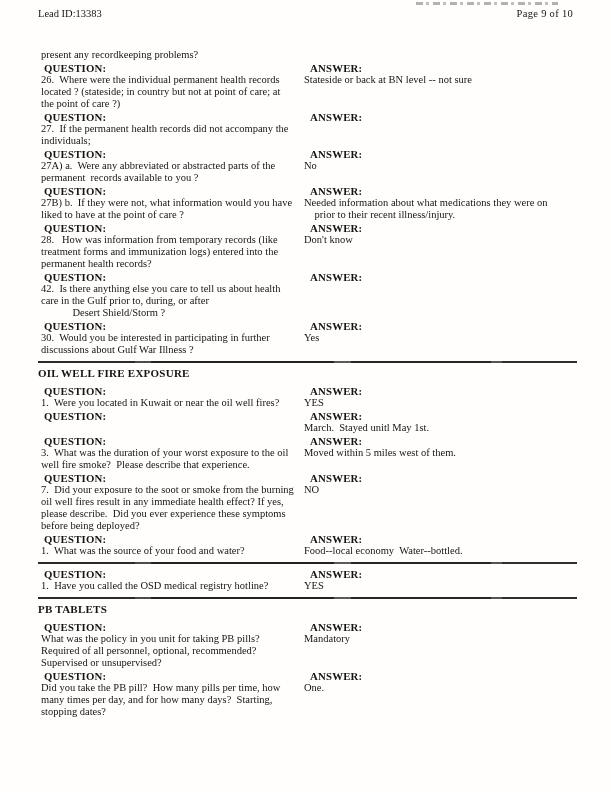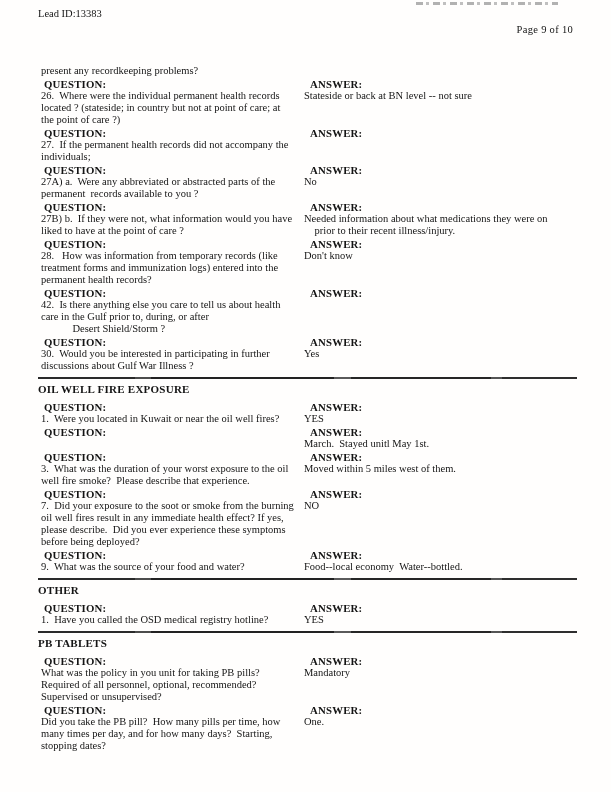--- a/index.html
+++ b/index.html
@@ -29,21 +29,21 @@
     opacity: 0.75;
   }
   .hdr {
     display: flex;
     justify-content: space-between;
     align-items: flex-start;
     padding: 8px 38px 0 38px;
     font-size: 10.5px;
   }
   .page-label {
-    margin-top: 16px;
+    margin-top: 0;
     letter-spacing: 0.3px;
   }
   .content {
     margin: 30px 34px 0 38px;
   }
   .intro-line {
     font-size: 10.5px;
     line-height: 12px;
     padding-left: 3px;
     white-space: pre-wrap;
@@ -213,32 +213,31 @@
           <div class="q-text">7.  Did your exposure to the soot or smoke from the burning oil well fires result in any immediate health effect? If yes, please describe.  Did you ever experience these symptoms before being deployed?</div>
         </div>
         <div>
           <div class="a-label">ANSWER:</div>
           <div class="a-text">NO</div>
         </div>
       </div>
       <div class="qa-row">
         <div>
           <div class="q-label">QUESTION:</div>
-          <div class="q-text">9.  What was the source of your food and water?</div>
+          <div class="q-text">1.  What was the source of your food and water?</div>
         </div>
         <div>
           <div class="a-label">ANSWER:</div>
           <div class="a-text">Food--local economy  Water--bottled.</div>
         </div>
       </div>
     </div>
 
     <div>
       <div class="divider"></div>
-      <div class="section-title">OTHER</div>
       <div class="qa-row">
         <div>
           <div class="q-label">QUESTION:</div>
           <div class="q-text">1.  Have you called the OSD medical registry hotline?</div>
         </div>
         <div>
           <div class="a-label">ANSWER:</div>
           <div class="a-text">YES</div>
         </div>
       </div>

